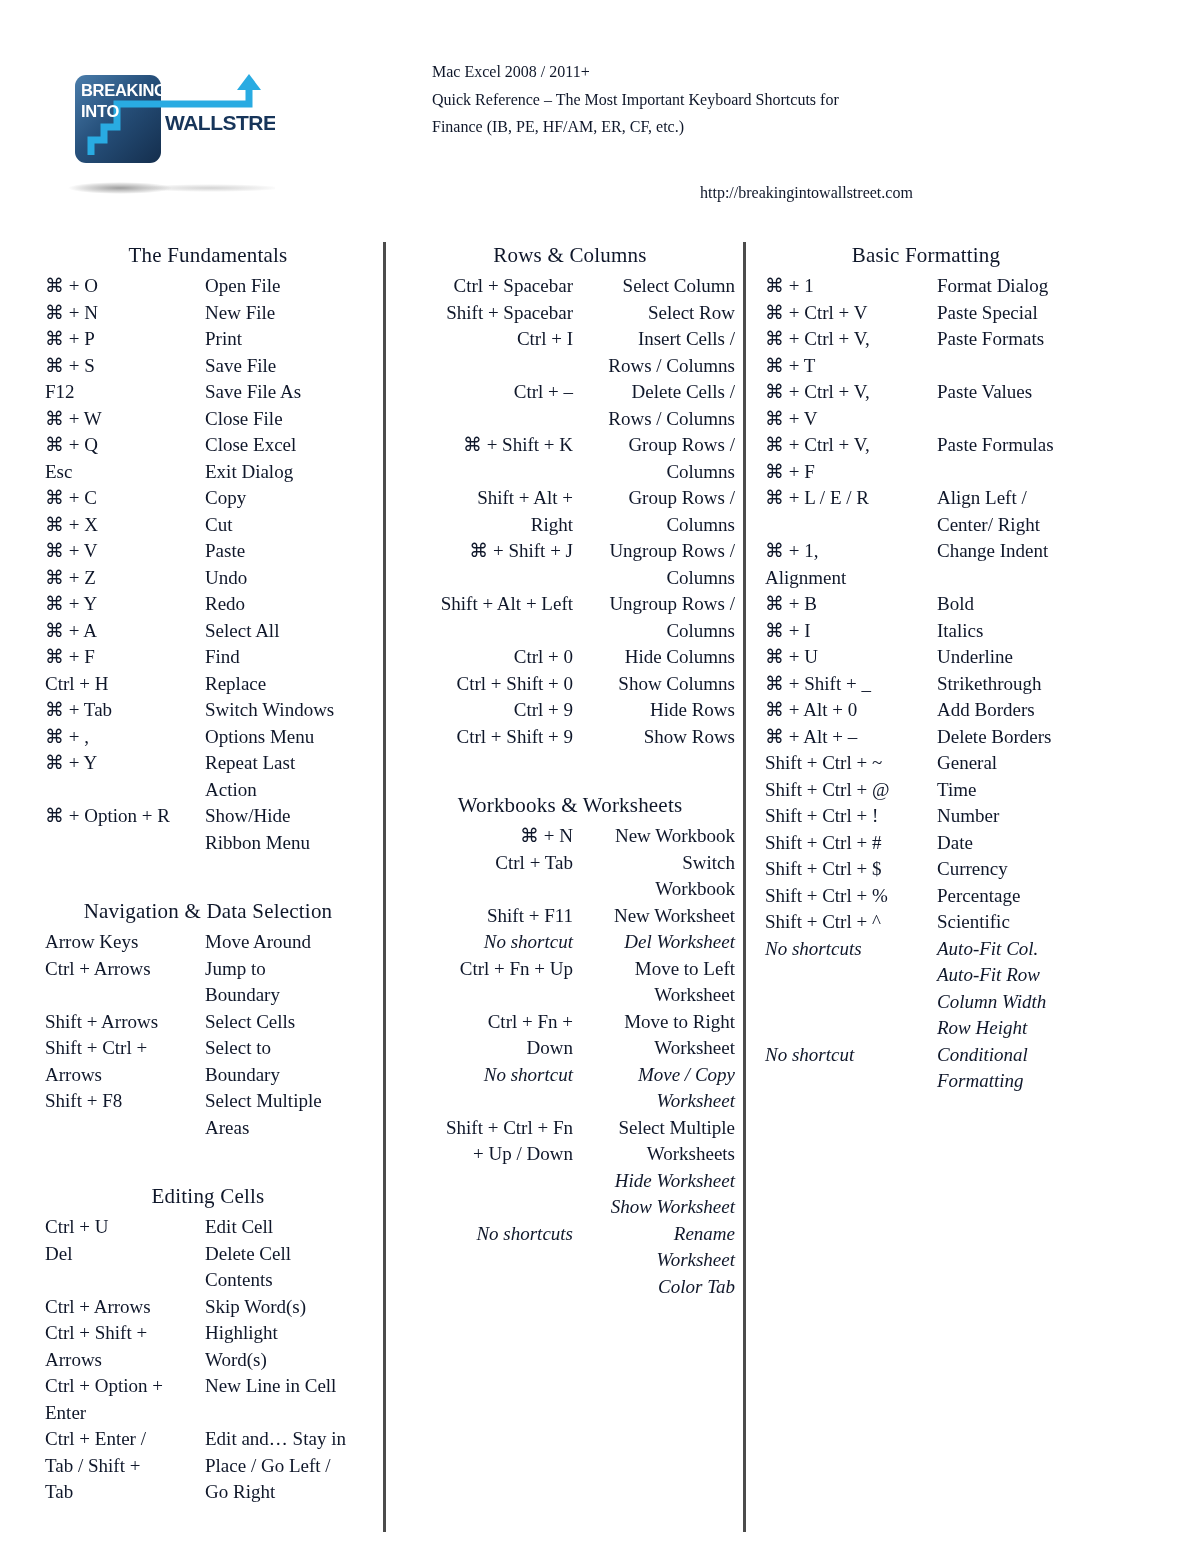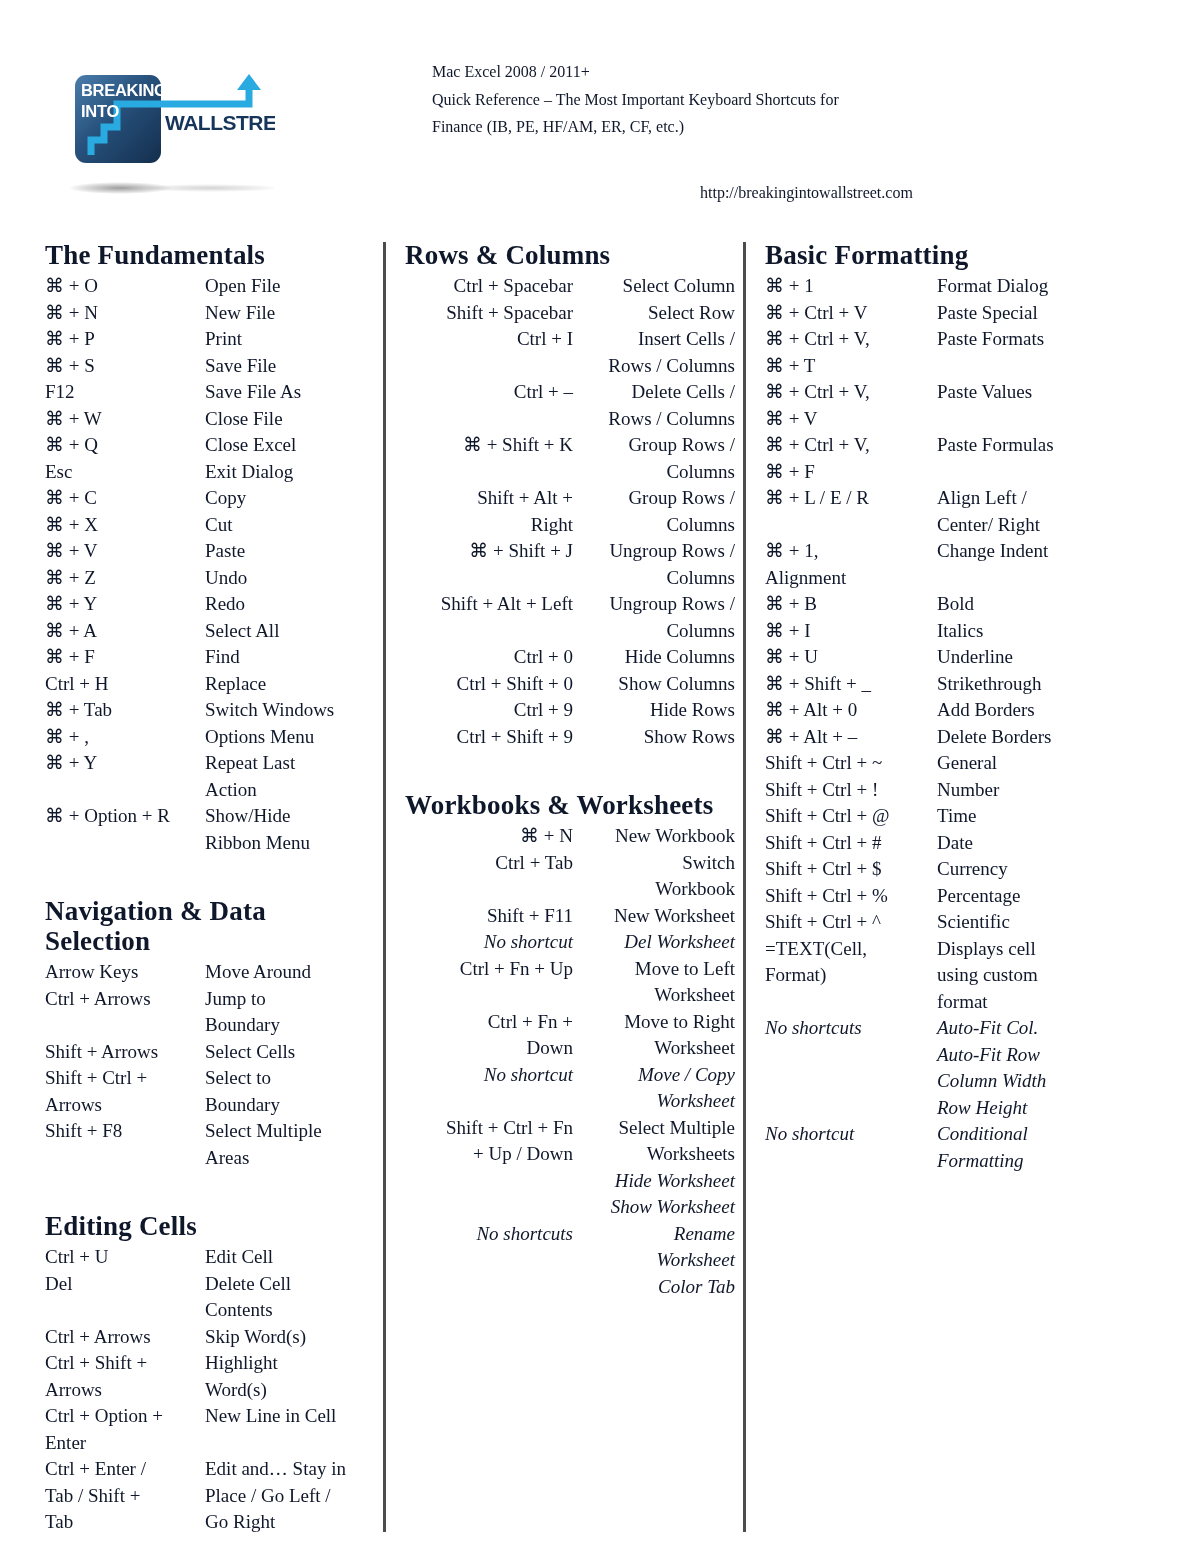--- a/index.html
+++ b/index.html
@@ -10,21 +10,21 @@
   }
   .header-title{position:absolute;left:432px;top:58px;font-size:16px;line-height:27.5px;}
   .site-url{position:absolute;left:700px;top:184px;width:410px;text-align:left;font-size:16px;}
   .divider{position:absolute;top:242px;width:3px;height:1290px;background:#4c4c4c;}
   #div1{left:383px;}
   #div2{left:743px;}
   .col{position:absolute;top:240px;font-size:19px;line-height:26.5px;}
   #col0{left:45px;width:326px;}
   #col1{left:405px;width:330px;}
   #col2{left:765px;width:322px;}
-  .section-title{font-weight:bold;font-size:27px;line-height:30px;text-align:left;margin-bottom:3px;letter-spacing:0.2px;}
+  .section-title{font-weight:normal;font-size:21px;line-height:30px;text-align:center;margin-bottom:3px;letter-spacing:0.2px;}
   .section-title.gap{margin-top:40px;}
   .row{display:grid;}
   #col0 .row{grid-template-columns:160px 1fr;}
   #col1 .row{grid-template-columns:168px 1fr;text-align:right;}
   #col2 .row{grid-template-columns:172px 1fr;}
   .key,.desc{white-space:pre-line;}
   .it{font-style:italic;}
   .logo{position:absolute;left:65px;top:72px;}
   .logo text{font-family:"Liberation Sans","DejaVu Sans",sans-serif;font-weight:bold;}
 </style>
@@ -376,49 +376,42 @@
       </div>
       <div class="row">
         <div class="key">⌘ + Alt + –</div>
         <div class="desc">Delete Borders</div>
       </div>
       <div class="row">
         <div class="key">Shift + Ctrl + ~</div>
         <div class="desc">General</div>
       </div>
       <div class="row">
+        <div class="key">Shift + Ctrl + @</div>
+        <div class="desc">Time</div>
+      </div>
+      <div class="row">
         <div class="key">Shift + Ctrl + !</div>
         <div class="desc">Number</div>
       </div>
       <div class="row">
-        <div class="key">Shift + Ctrl + @</div>
-        <div class="desc">Time</div>
-      </div>
-      <div class="row">
         <div class="key">Shift + Ctrl + #</div>
         <div class="desc">Date</div>
       </div>
       <div class="row">
         <div class="key">Shift + Ctrl + $</div>
         <div class="desc">Currency</div>
       </div>
       <div class="row">
         <div class="key">Shift + Ctrl + %</div>
         <div class="desc">Percentage</div>
       </div>
       <div class="row">
         <div class="key">Shift + Ctrl + ^</div>
         <div class="desc">Scientific</div>
-      </div>
-      <div class="row">
-        <div class="key">=TEXT(Cell,
-Format)</div>
-        <div class="desc">Displays cell
-using custom
-format</div>
       </div>
       <div class="row">
         <div class="key it">No shortcuts</div>
         <div class="desc it">Auto-Fit Col.
 Auto-Fit Row
 Column Width
 Row Height</div>
       </div>
       <div class="row">
         <div class="key it">No shortcut</div>

